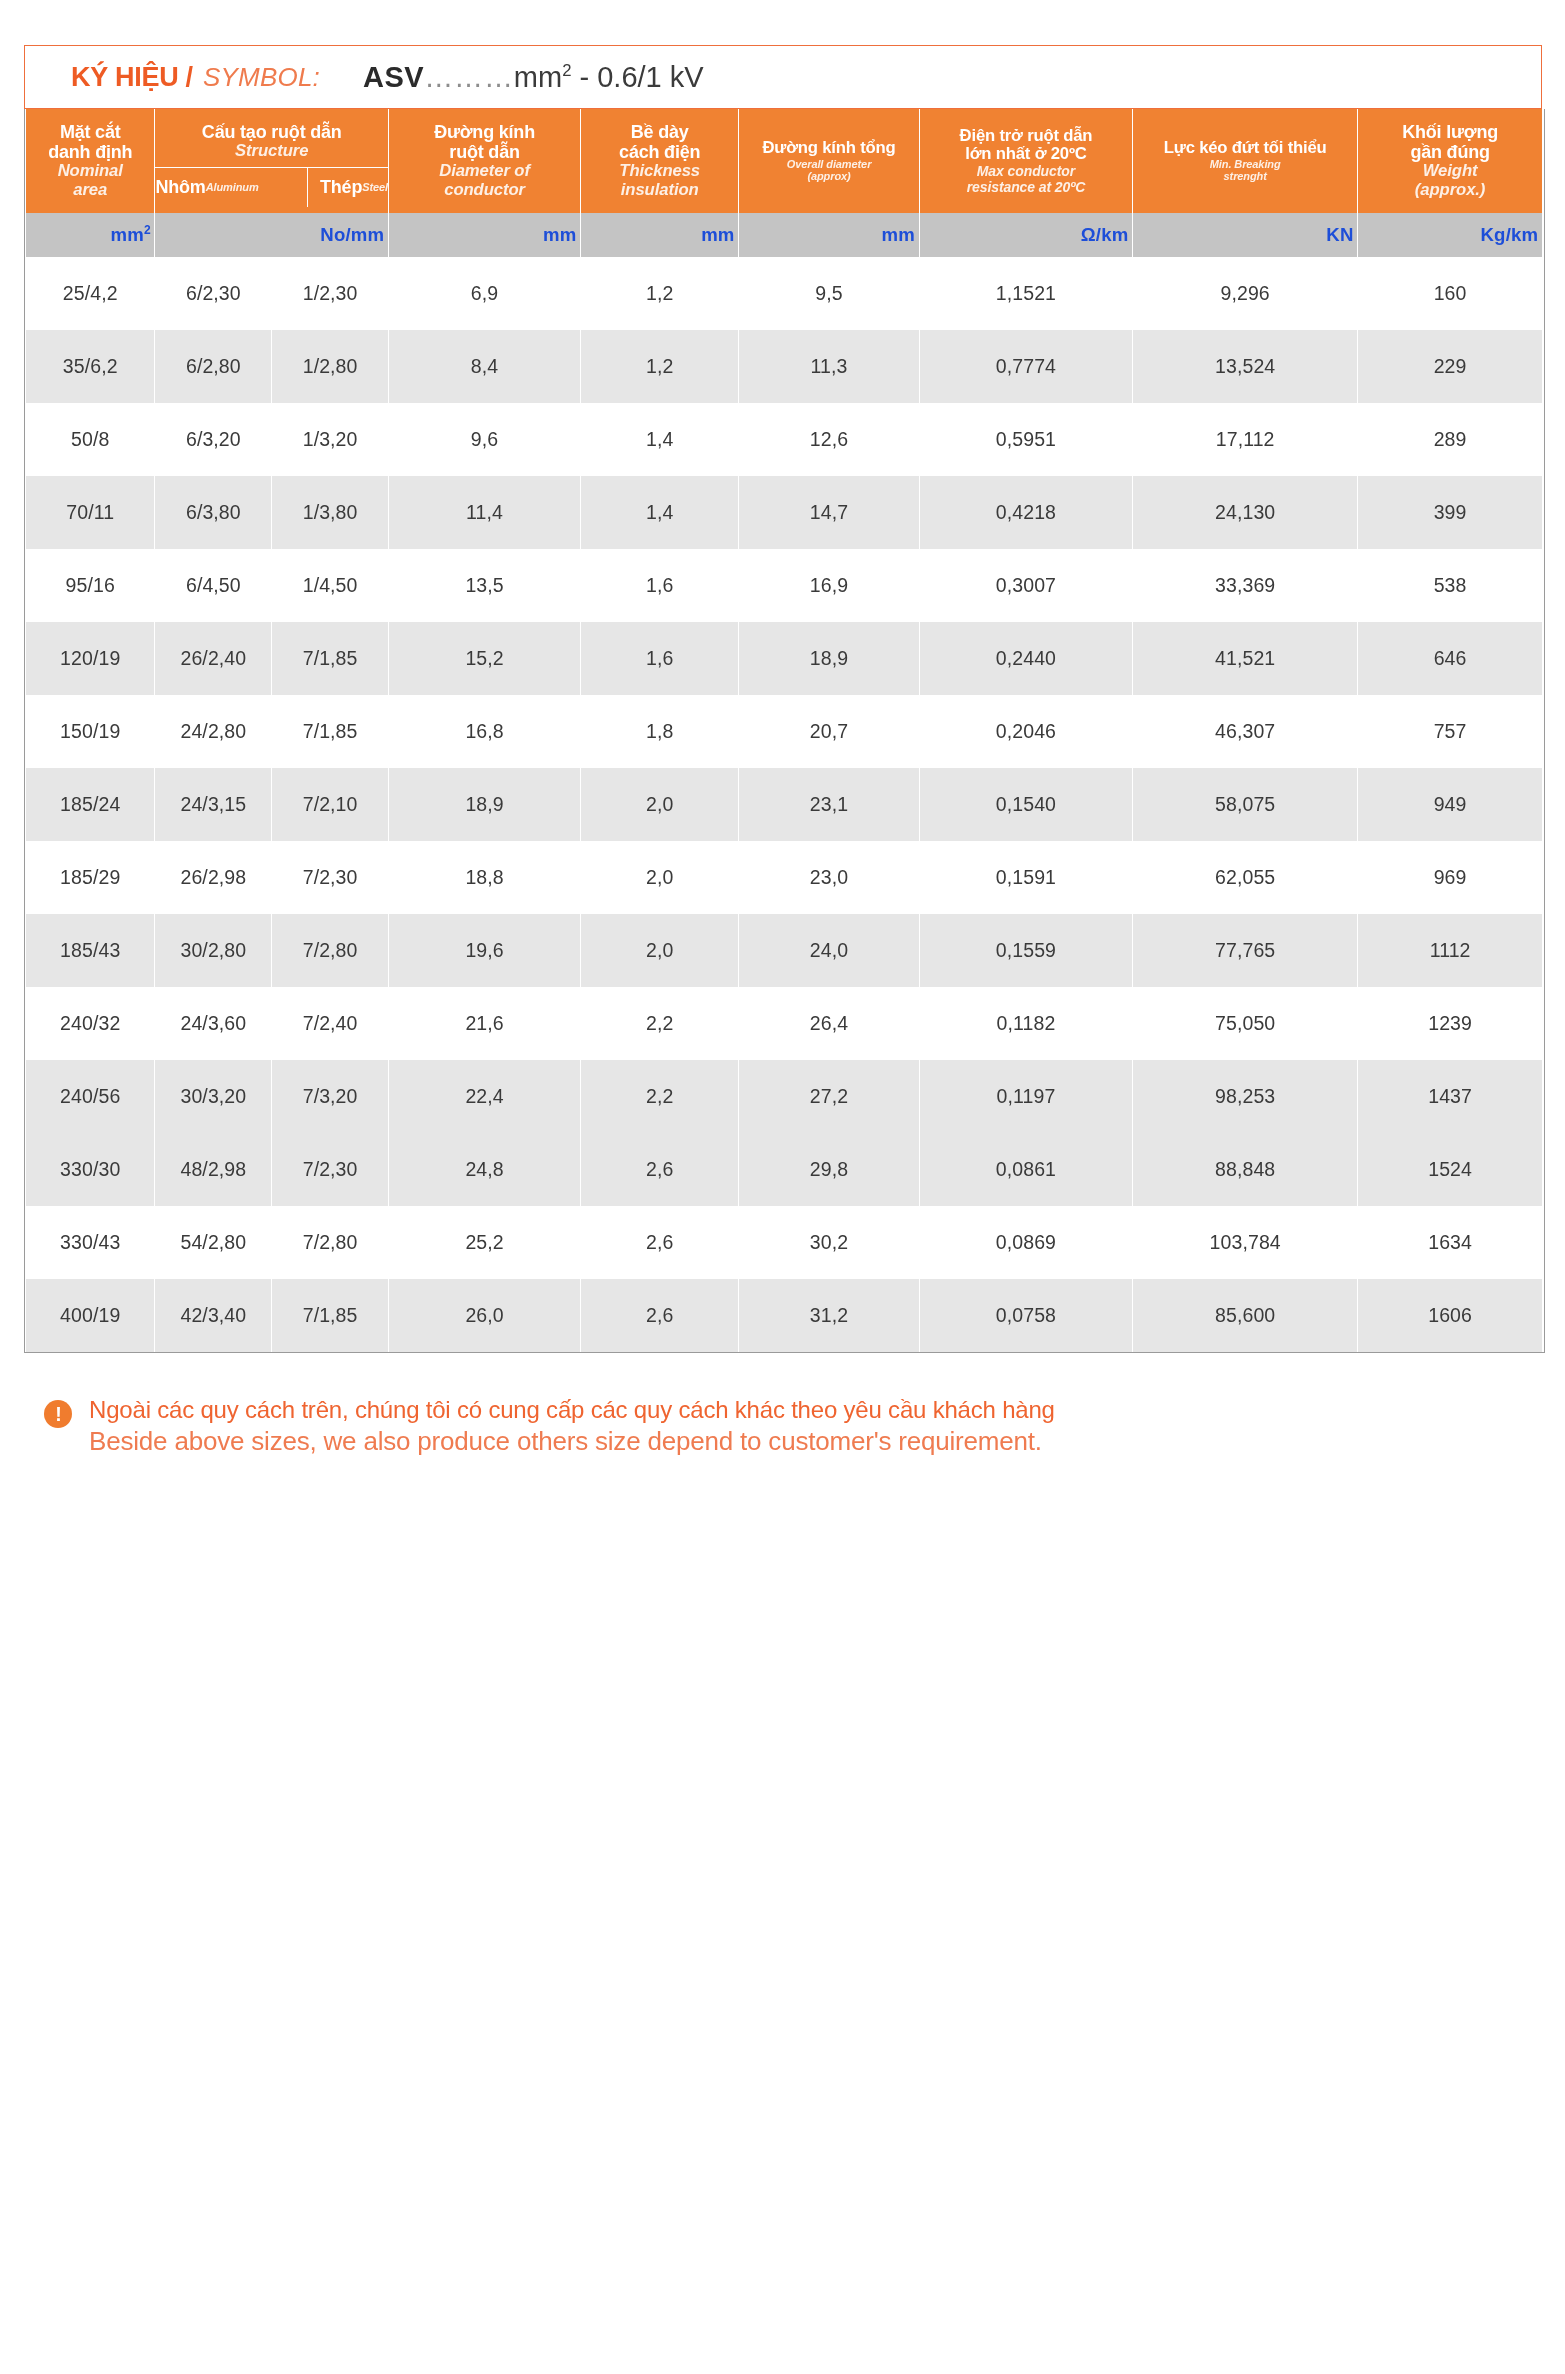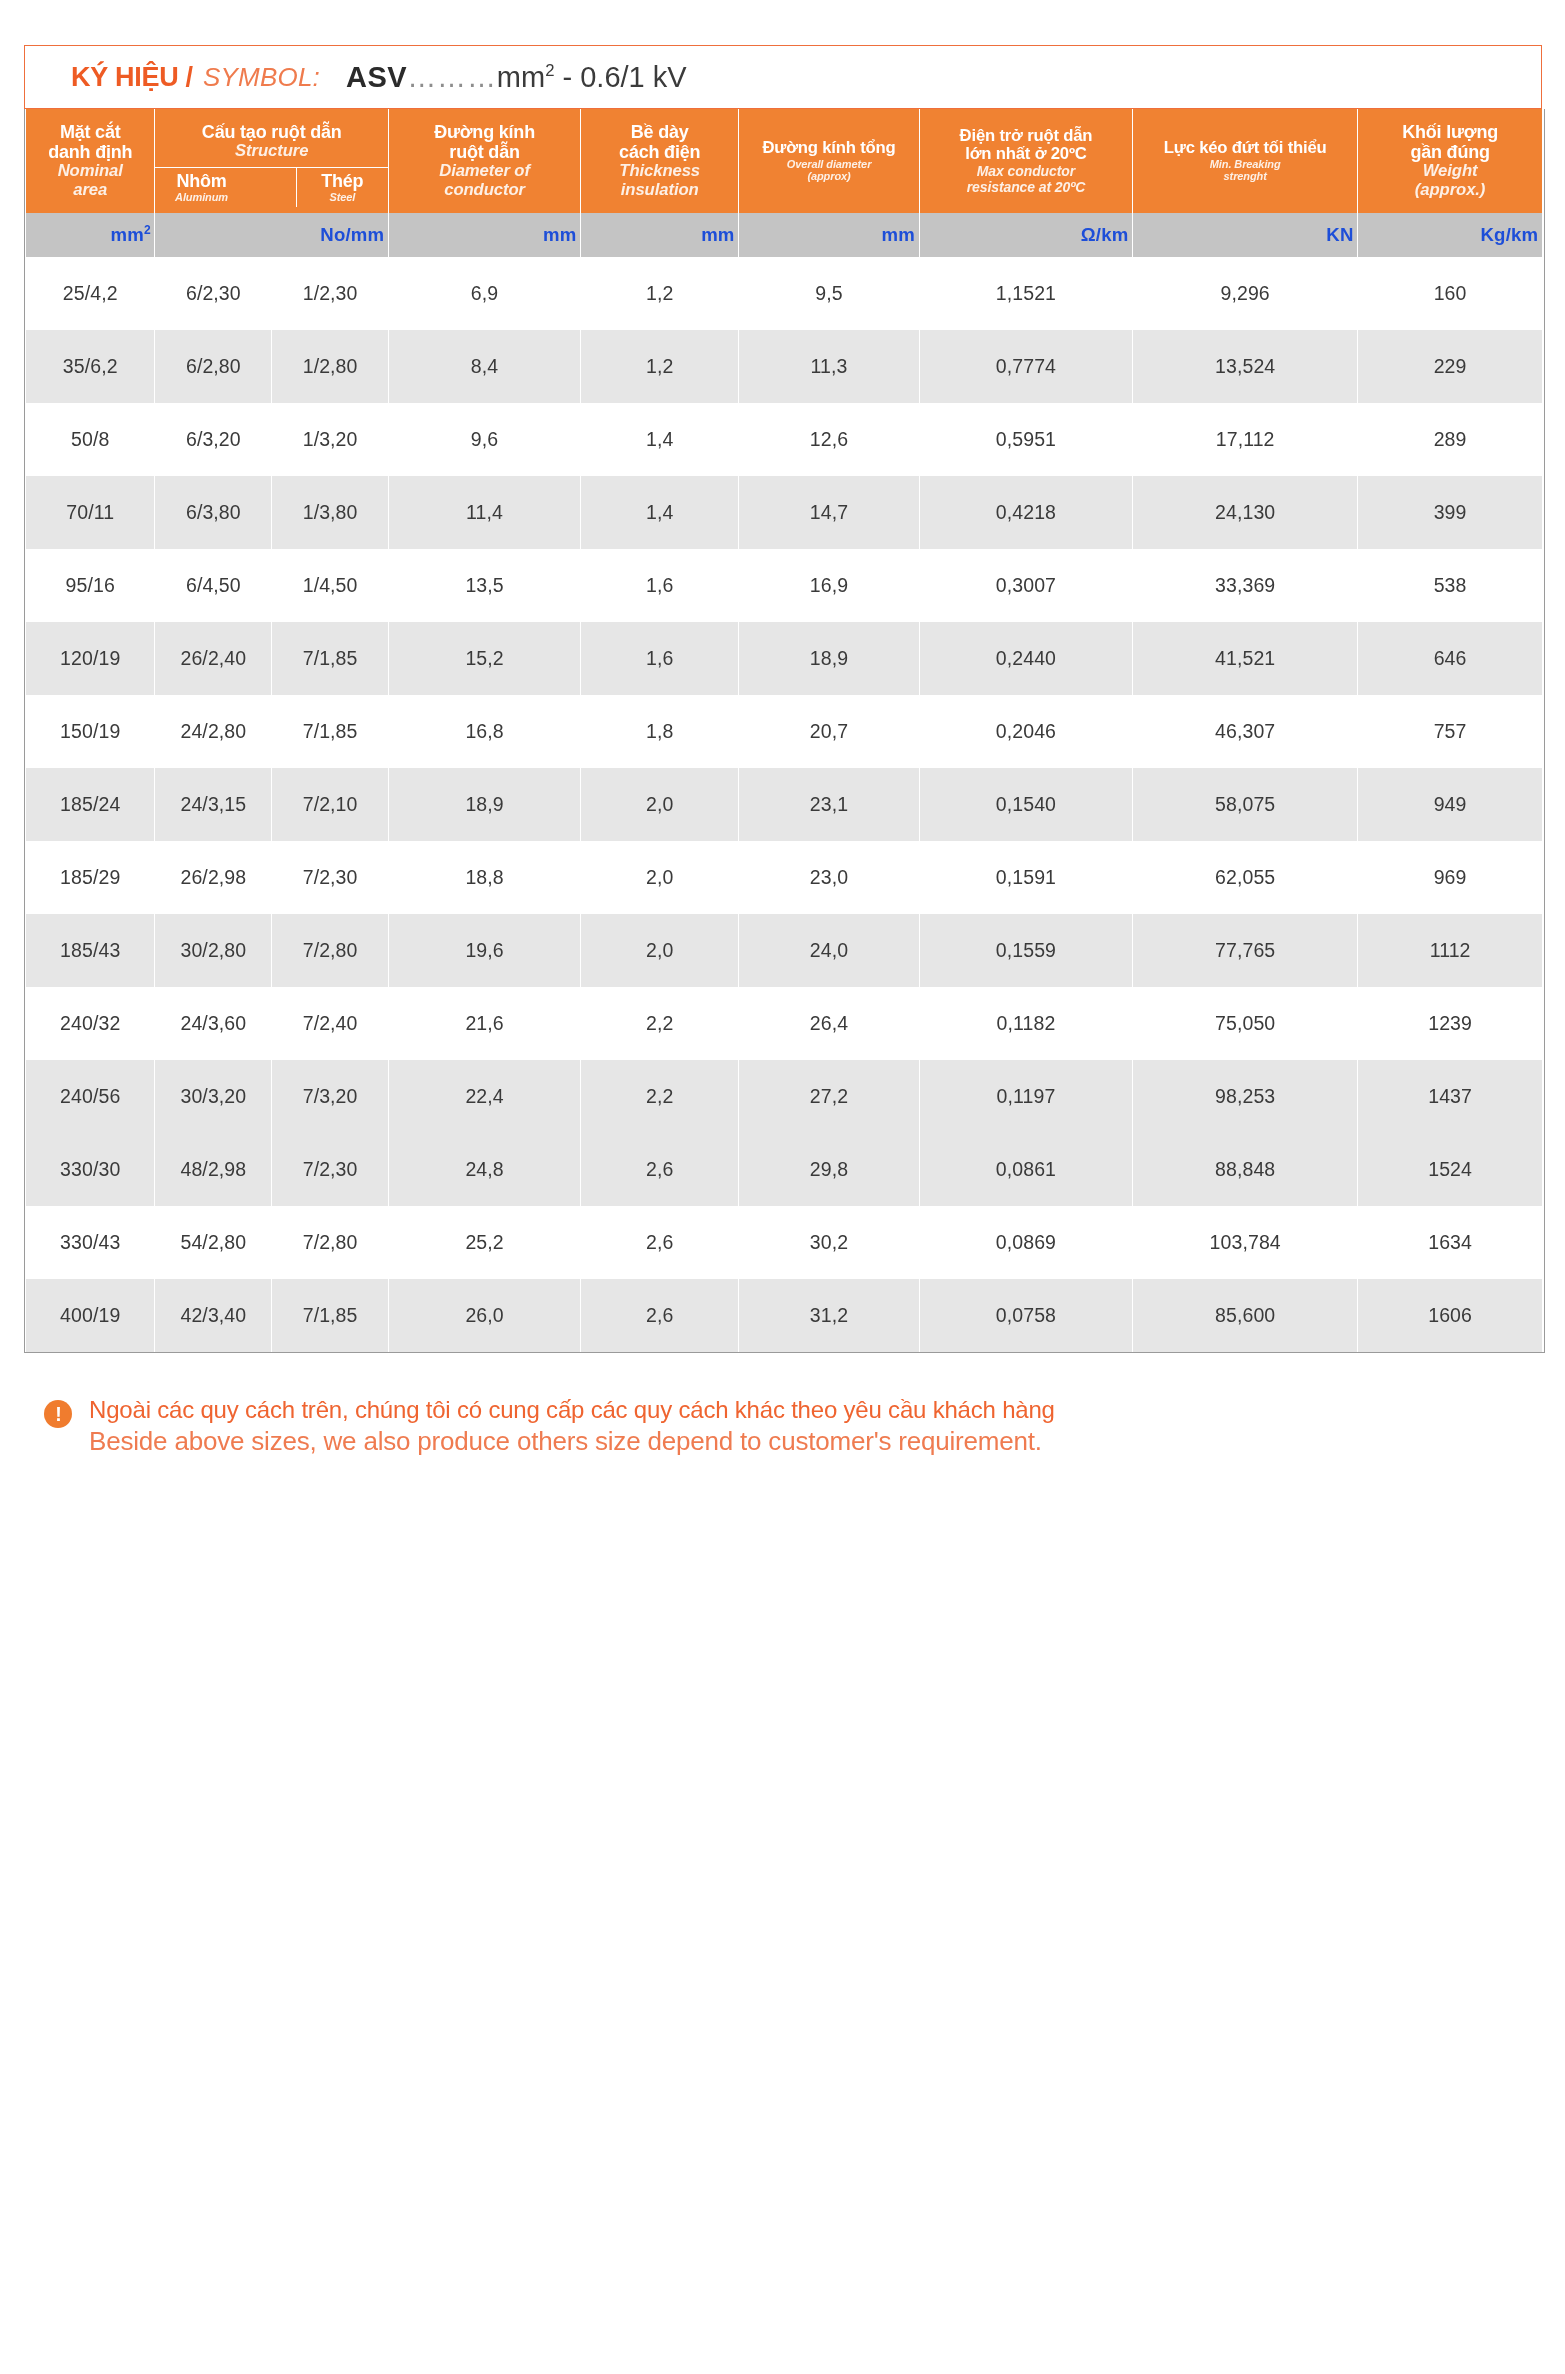--- a/index.html
+++ b/index.html
@@ -37,21 +37,21 @@
     white-space: pre;
   }
   .symbol-label-en {
     color: #ef7b4d;
     font-style: italic;
     font-size: 26px;
     letter-spacing: 0.2px;
     white-space: pre;
   }
   .symbol-value {
-    margin-left: 26px;
+    margin-left: 43px;
     font-size: 29px;
     color: #3b3b3b;
     white-space: pre;
     letter-spacing: 0px;
   }
   .symbol-value b { font-weight: bold; color: #2b2b2b; letter-spacing: 0.5px;}
   .symbol-value .dots { color: #8d8d8d; letter-spacing: 0.9px; }
   .symbol-value sup { font-size: 16.7px; vertical-align: super; }
 
   
@@ -107,23 +107,22 @@
     justify-content: center;
     border-bottom: 1.9px solid #ffffff;
   }
   .structure-subs {
     flex: 1 1 auto;
     display: flex;
   }
   .structure-sub {
     flex: 1 1 50%;
     display: flex;
-    flex-direction: column;
     align-items: center;
-    justify-content: center;
+    justify-content: flex-end;
   }
   .structure-sub + .structure-sub {
     border-left: 1.9px solid #ffffff;
     margin-left: 48px;
   }
 
   thead .unit-cell {
     background: #c4c4c4;
     color: #1d4ed8;
     text-align: right;

